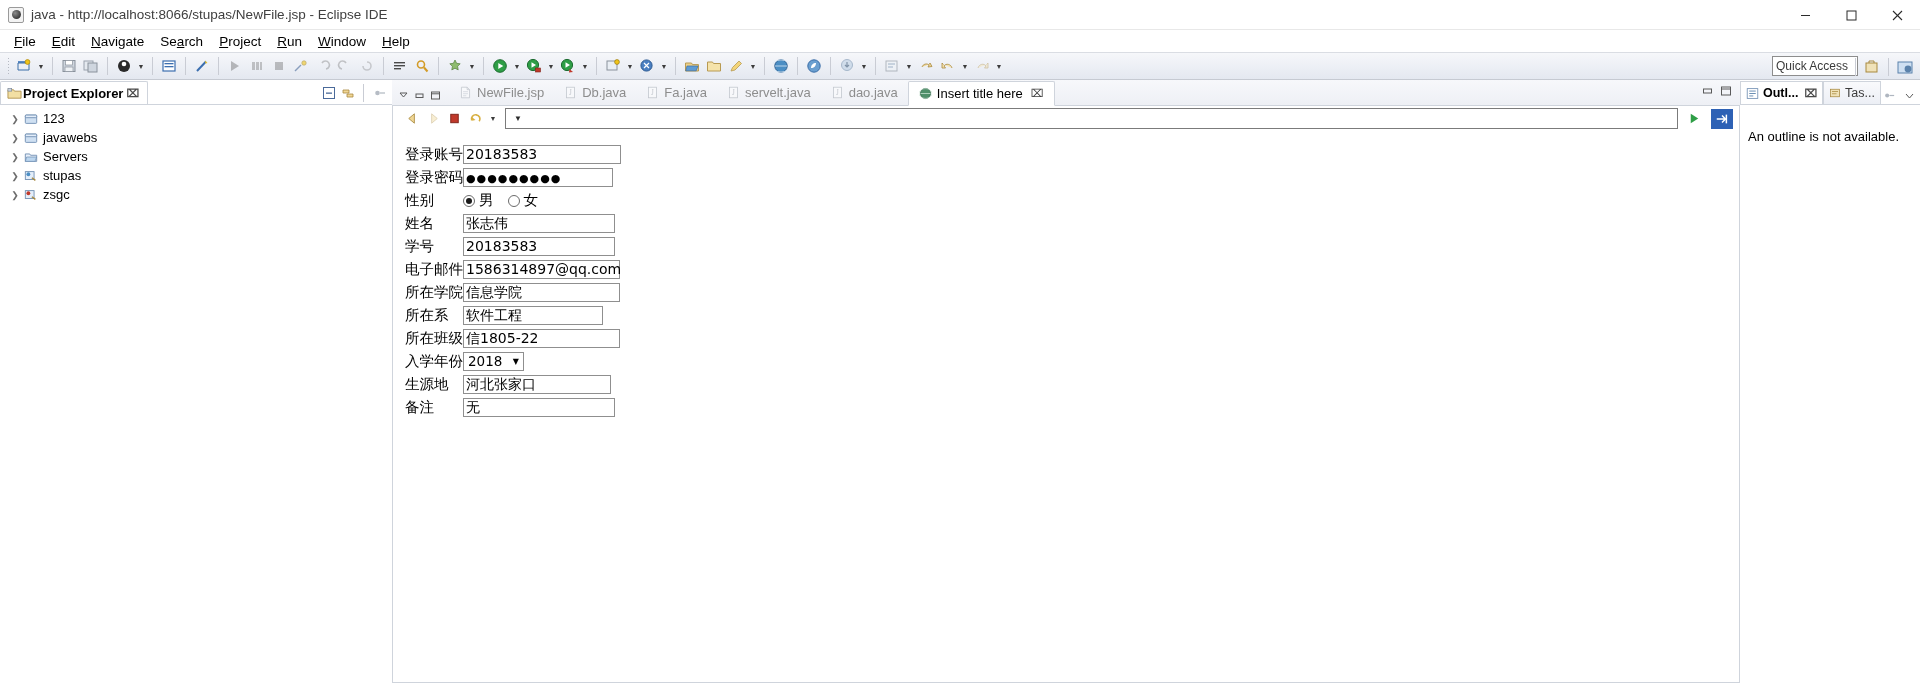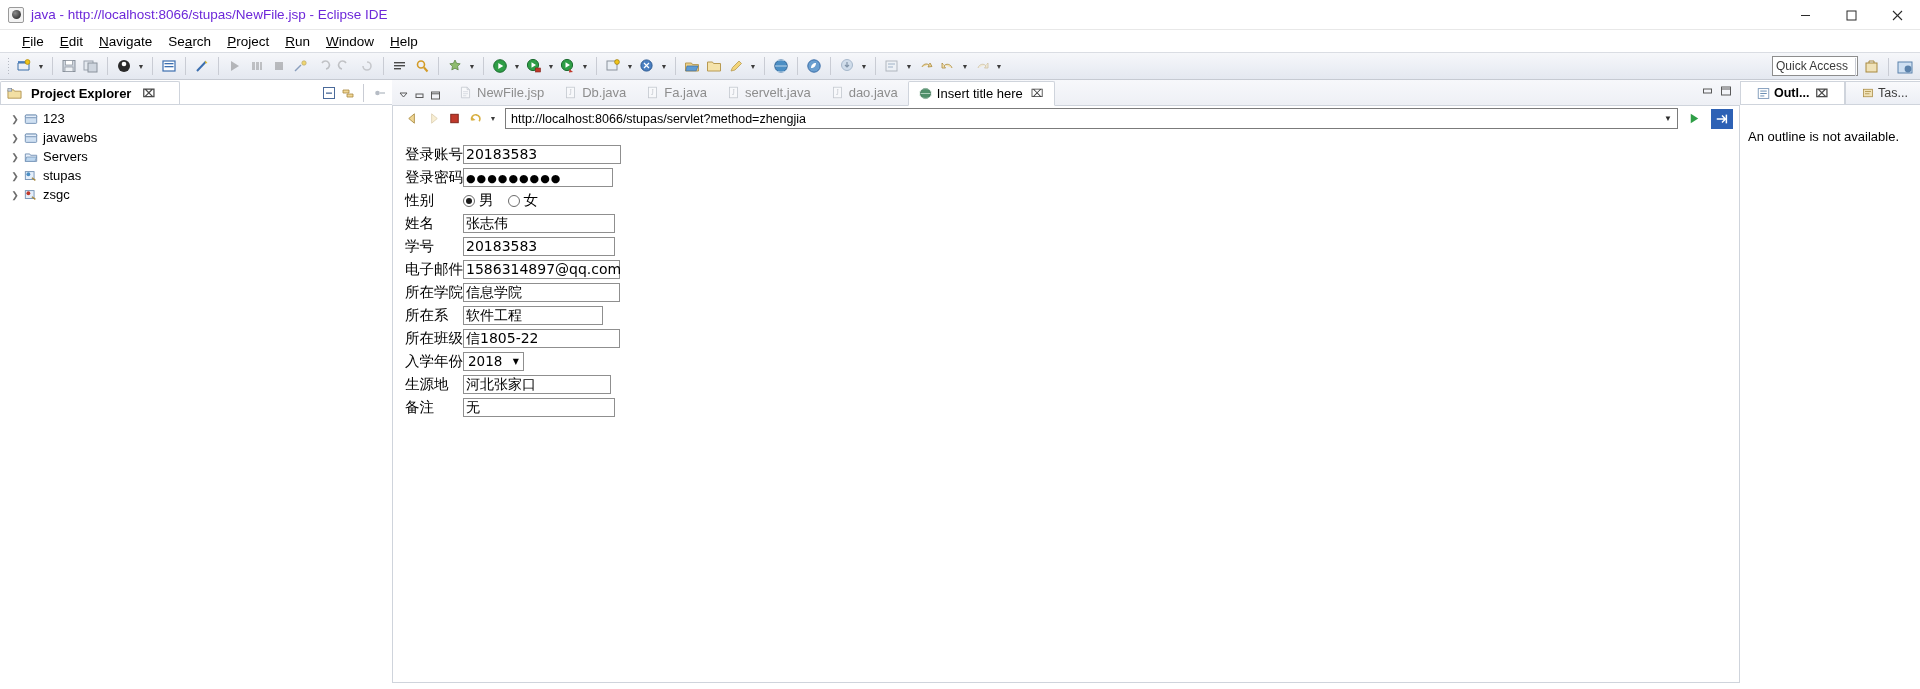--- a/index.html
+++ b/index.html
@@ -22,32 +22,32 @@
   .title-icon {
     width:16px; height:16px; margin-left:8px; margin-right:7px;
     background:#f3f3f3; border:1px solid #9a9a9a; border-radius:2px;
     display:flex; align-items:center; justify-content:center;
     flex:none;
   }
   .title-icon-dot {
     width:9px;height:9px;border-radius:50%;
     background:radial-gradient(circle at 35% 35%, #8d8d8d, #3b3b3b 70%);
   }
-  .title-text { font-size:13.5px; color:#6d28d9; white-space:nowrap; }
+  .title-text { font-size:13.5px; color:#404040; white-space:nowrap; }
   .win-btns { position:absolute; right:0; top:0; height:30px; display:flex; }
   .win-btn {
     width:46px; height:30px; display:flex; align-items:center; justify-content:center;
     font-size:14px; color:#2b2b2b;
   }
   .win-btn svg { display:block; }
 
   
   .menubar {
     height:22px; display:flex; align-items:center; padding-left:6px;
-    background:#ffffff; font-size:13.5px;margin-left:8px;
+    background:#ffffff; font-size:13.5px;
   }
   .menu-item { padding:2px 8px; white-space:nowrap; }
   .menu-item u { text-decoration:underline; }
 
   
   .toolbar {
     height:28px;
     background:linear-gradient(to bottom,#f6f7fa 0%,#eceff5 55%,#e4e8f0 100%);
     border-top:1px solid #dadde3;
     border-bottom:1px solid #c6cad2;
@@ -77,22 +77,22 @@
   
   .main { display:flex; height:calc(689px - 30px - 22px - 28px); }
 
   
   .left-panel { width:392px; display:flex; flex-direction:column; background:#fff; }
   .view-tabbar {
     height:24px; display:flex; align-items:flex-end; position:relative;
     background:#ffffff;
   }
   .view-tab {
-    height:23px; display:flex; align-items:center; gap:9px;
-    padding:0 24px 0 6px; font-size:13px; white-space:nowrap;
+    height:23px; display:flex; align-items:center; gap:1px;
+    padding:0 8px 0 6px; font-size:13px; white-space:nowrap;
     border:1px solid #cfd4dc; border-bottom:none;
     background:linear-gradient(to bottom,#ffffff,#eef1f6);
     border-top-left-radius:2px; border-top-right-radius:2px;
     font-weight:bold;
   }
   .view-tab.sel { background:#ffffff; }
   .view-tab-close { font-size:11px; color:#4a4a4a; margin-left:2px; }
   .view-tool-area {
     margin-left:auto; display:flex; align-items:center; gap:2px; padding-right:4px; height:23px;
   }
@@ -180,21 +180,21 @@
     margin-top:8px; margin-left:2px;
     border:1px solid #707070; background:linear-gradient(to bottom,#fdfdfd,#e6e6e6);
     font-size:14.5px; padding:3px 12px; font-family:"DejaVu Sans", sans-serif;
     letter-spacing:3px;
   }
 
   
   .right-panel { width:180px; display:flex; flex-direction:column; background:#fff; }
   .right-tabbar { height:24px; display:flex; align-items:flex-end; }
   .r-tab {
-    height:23px; display:flex; align-items:center; gap:4px; padding:0 16px;
+    height:23px; display:flex; align-items:center; gap:4px; padding:0 5px;
     font-size:12.5px; white-space:nowrap;
     border:1px solid #cfd4dc; border-bottom:none;
     background:#ffffff; font-weight:bold;
   }
   .r-tab.dim { background:linear-gradient(to bottom,#f9fafc,#eceff5); font-weight:normal; color:#3c3c3c;justify-content:center; }
   .r-tool { margin-left:auto; display:flex; align-items:center; gap:3px; padding-right:5px; }
   .outline-body {
     flex:1; border-top:1px solid #cfd4dc; padding:24px 8px 0 8px; font-size:13px;
   }
   svg { display:block; }
@@ -672,21 +672,20 @@
             </svg>
         </span>
         <span class="nav-ico">
           <svg width="15" height="15" viewBox="0 0 16 16">
               <path d="M4 10a4.5 4.5 0 118 1" fill="none" stroke="#d8b043" stroke-width="1.8"></path>
               <path d="M4 6.5l.5 3.8L8 9.5z" fill="#d8b043"></path>
             </svg>
         </span>
         <span class="tb-arrow">▼</span>
         <div class="url-box">
-          <span class="url-text">http://localhost:8066/stupas/servlet?method=zhengjia</span>
           <span class="url-caret">▼</span>
         </div>
         <span class="go-btn">
           <svg width="15" height="15" viewBox="0 0 16 16">
               <path d="M4 3l8 5-8 5z" fill="#2e9e46"></path>
             </svg>
         </span>
         <span class="go-btn2">
           <svg width="14" height="14" viewBox="0 0 16 16">
               <path d="M2 8h9M8 4l4 4-4 4" stroke="#ffffff" stroke-width="1.7" fill="none"></path>

